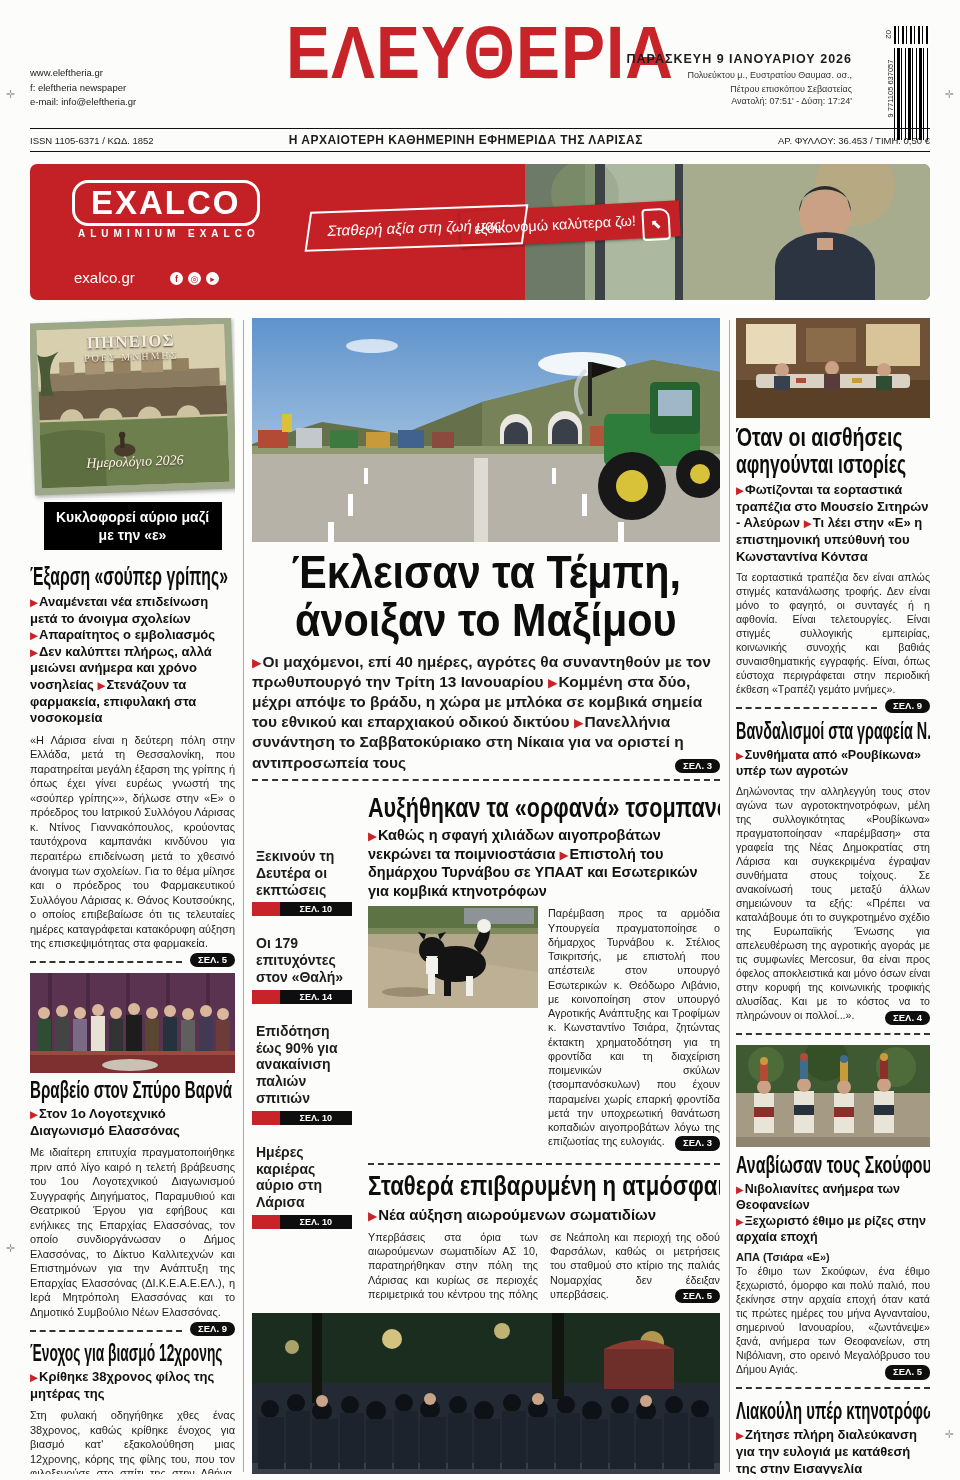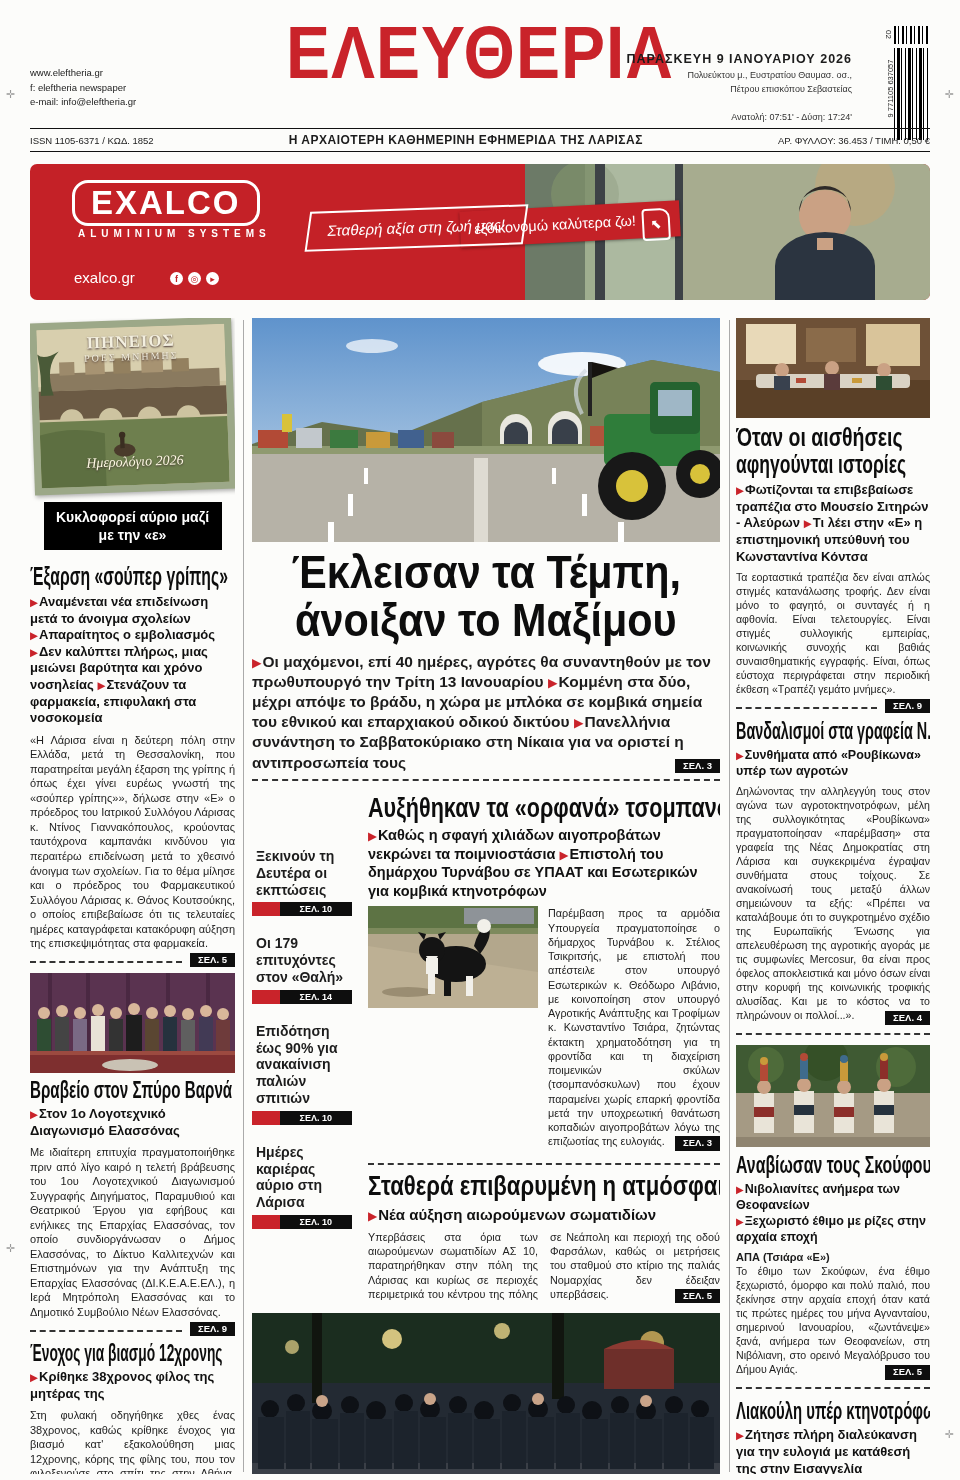--- a/index.html
+++ b/index.html
@@ -5,21 +5,21 @@
   html,body{margin:0;padding:0;background:#e9e9e9;}
   .page{position:relative;width:960px;height:1480px;margin:0 auto;background:#fcfcfa;
         font-family:"Liberation Sans","DejaVu Sans",sans-serif;color:#1c1c1c;overflow:hidden;}
   
   .mast-left{position:absolute;left:30px;top:66px;font-size:9.5px;line-height:1.55;color:#222;}
   .logo{position:absolute;left:0;right:0;top:14px;text-align:center;font-weight:bold;
         font-size:66px;color:#c9232a;letter-spacing:1px;transform:scaleY(1.12);}
   .mast-right{position:absolute;right:108px;top:52px;text-align:right;}
   .mast-date{font-weight:bold;font-size:12.5px;letter-spacing:1px;}
   .mast-saints{font-size:9px;color:#333;line-height:1.5;margin-top:3px;}
-  .mast-sun{font-size:9px;color:#333;margin-top:16px;}
+  .mast-sun{font-size:9px;color:#333;}
   .barcode-wrap{position:absolute;right:28px;top:26px;width:48px;}
   .barcode-mini{width:36px;height:18px;margin-left:10px;
       background:repeating-linear-gradient(90deg,#000 0 2px,#fff 2px 4px,#000 4px 5px,#fff 5px 8px);}
   .barcode{width:36px;height:92px;margin-left:10px;margin-top:4px;
       background:repeating-linear-gradient(90deg,#000 0 1px,#fff 1px 3px,#000 3px 6px,#fff 6px 7px,#000 7px 8px,#fff 8px 11px);}
   .barcode-num{position:absolute;left:-22px;top:58px;font-size:7.5px;transform:rotate(-90deg);transform-origin:center;white-space:nowrap;}
   .barcode-top{position:absolute;left:0px;top:4px;font-size:8px;transform:rotate(90deg);}
   .strip{position:absolute;left:30px;right:30px;top:128px;height:22px;border-top:1px solid #111;border-bottom:1px solid #111;
          display:flex;align-items:center;justify-content:space-between;font-size:9.5px;}
   .strip .tag{font-weight:bold;font-size:12px;letter-spacing:.5px;}
@@ -48,21 +48,21 @@
   
   .hl{font-weight:bold;color:#0d0d0d;line-height:1.02;margin:6px 0 4px 0;}
   .hl span{display:inline-block;white-space:nowrap;transform-origin:0 50%;}
   .hl.ctr{text-align:center;}
   .hl.ctr span{transform-origin:50% 50%;}
   .deck{font-weight:bold;font-size:13px;line-height:1.28;margin:3px 0 6px 0;color:#111;}
   .bi{display:inline;}
   .bi::before{content:"▶";color:#c9232a;font-size:.8em;margin-right:1px;}
   .body{font-size:11px;line-height:1.32;text-align:justify;color:#1d1d1d;}
   .ptag{float:right;background:#0e0e0e;color:#fff;font-weight:bold;font-size:9.5px;
-        padding:1px 8px;margin-left:8px;margin-top:2px;}
+        padding:1px 8px;margin-left:8px;margin-top:2px;border-radius:7px;}
   .dashed{border:none;border-top:2px dashed #333;margin:10px 0;}
   .photo{display:block;width:100%;}
   
   .calendar{position:relative;width:188px;height:158px;margin:2px auto 0;background:#9ca888;
             transform:rotate(-2deg);padding:7px;box-shadow:1px 2px 4px rgba(0,0,0,.3);}
   .cal-title{position:absolute;left:0;right:0;top:12px;text-align:center;color:#f3efdf;
              font-family:"Liberation Serif",serif;font-weight:bold;font-size:17px;letter-spacing:1px;text-shadow:0 1px 2px #433;}
   .cal-sub{position:absolute;left:0;right:0;top:31px;text-align:center;color:#f3efdf;
            font-family:"Liberation Serif",serif;font-size:10px;letter-spacing:2px;text-shadow:0 1px 2px #433;}
   .cal-year{position:absolute;left:0;right:0;bottom:22px;text-align:center;color:#fdf8e2;
@@ -140,21 +140,21 @@
         <path d="M274 48 a26 26 0 0 1 52 0 l-4 -14 a26 18 0 0 0 -44 0 z" fill="#2e2a28"></path>
         <path d="M250 136 v-34 a50 34 0 0 1 100 0 v34 z" fill="#2b3440"></path>
         <rect x="292" y="74" width="16" height="12" fill="#caa184"></rect>
       </svg>
     </div>
     <div class="ad-ribbon">
       <span>εξοικονομώ καλύτερα ζω!</span>
       <span class="energy-ico">⬉</span>
     </div>
     <div class="ad-logo">EXALCO</div>
-    <div class="ad-sub">ALUMINIUM SYSTEMS</div>
+    <div class="ad-sub">ALUMINIUM EXALCO</div>
     <div class="ad-slogan">Σταθερή αξία στη ζωή μας!</div>
     <div class="ad-site">exalco.gr</div>
     <div class="ad-socials">
       <span class="soc">f</span>
       <span class="soc">◎</span>
       <span class="soc">▸</span>
     </div>
   </div>
 
   <div class="vsep" style="left:243px;"></div>
@@ -188,21 +188,21 @@
       <div class="cal-sub">ΡΟΕΣ ΜΝΗΜΗΣ</div>
       <div class="cal-year">Ημερολόγιο 2026</div>
     </div>
     <div class="cal-banner">Κυκλοφορεί αύριο μαζί με την «ε»</div>
 
     <div style="margin-top:14px;">
       <div class="hl" style="font-size:25px;"><span style="transform:scaleX(.63);">Έξαρση «σούπερ γρίπης»</span></div>
       <div class="deck">
         <span class="bi">Αναμένεται νέα επιδείνωση μετά το άνοιγμα σχολείων</span>
         <span class="bi">Απαραίτητος ο εμβολιασμός</span>
-        <span class="bi">Δεν καλύπτει πλήρως, μιας μειώνει βαρύτητα και χρόνο νοσηλείας</span>
+        <span class="bi">Δεν καλύπτει πλήρως, αλλά μειώνει ανήμερα και χρόνο νοσηλείας</span>
         <span class="bi">Στενάζουν τα φαρμακεία, επιφυλακή στα νοσοκομεία</span>
       </div>
       <p class="body" style="margin:4px 0;">
         <span>«Η Λάρισα είναι η δεύτερη πόλη στην Ελλάδα, μετά τη Θεσσαλονίκη, που παρατηρείται μεγάλη έξαρση της γρίπης ή όπως έχει γίνει ευρέως γνωστή της «σούπερ γρίπης»», δήλωσε στην «Ε» ο πρόεδρος του Ιατρικού Συλλόγου Λάρισας κ. Ντίνος Γιαννακόπουλος, κρούοντας ταυτόχρονα καμπανάκι κινδύνου για περαιτέρω επιδείνωση μετά το χθεσινό άνοιγμα των σχολείων. Για το θέμα μίλησε και ο πρόεδρος του Φαρμακευτικού Συλλόγου Λάρισας κ. Θάνος Κουτσούκης, ο οποίος επιβεβαίωσε ότι τις τελευταίες ημέρες καταγράφεται κατακόρυφη αύξηση της επισκεψιμότητας στα φαρμακεία.</span>
         <span class="ptag">ΣΕΛ. 5</span>
       </p>
     </div>
 
     <hr class="dashed">
 
@@ -489,21 +489,21 @@
       <rect x="60" y="60" width="10" height="5" fill="#b24a36"></rect>
         <rect x="116" y="60" width="10" height="5" fill="#c99a3a"></rect>
     </svg>
 
     <div>
       <div class="hl" style="font-size:25px;line-height:1.08;">
         <span style="transform:scaleX(.78);">Όταν οι αισθήσεις</span><br>
         <span style="transform:scaleX(.7);">αφηγούνται ιστορίες</span>
       </div>
       <div class="deck">
-        <span class="bi">Φωτίζονται τα επιβεβαίωσε τραπέζια στο Μουσείο Σιτηρών - Αλεύρων</span>
+        <span class="bi">Φωτίζονται τα εορταστικά τραπέζια στο Μουσείο Σιτηρών - Αλεύρων</span>
         <span class="bi">Τι λέει στην «Ε» η επιστημονική υπεύθυνή του Κωνσταντίνα Κόντσα</span>
       </div>
       <p class="body" style="margin:4px 0;font-size:10.6px;">
         <span>Τα εορταστικά τραπέζια δεν είναι απλώς στιγμές κατανάλωσης τροφής. Δεν είναι μόνο το φαγητό, οι συνταγές ή η αφθονία. Είναι τελετουργίες. Είναι στιγμές συλλογικής εμπειρίας, κοινωνικής συνοχής και βαθιάς συναισθηματικής εγγραφής. Είναι, όπως εύστοχα περιγράφεται στην περιοδική έκθεση «Τραπέζι γεμάτο μνήμες».</span>
         <span class="ptag">ΣΕΛ. 9</span>
       </p>
     </div>
 
     <hr class="dashed">
 

